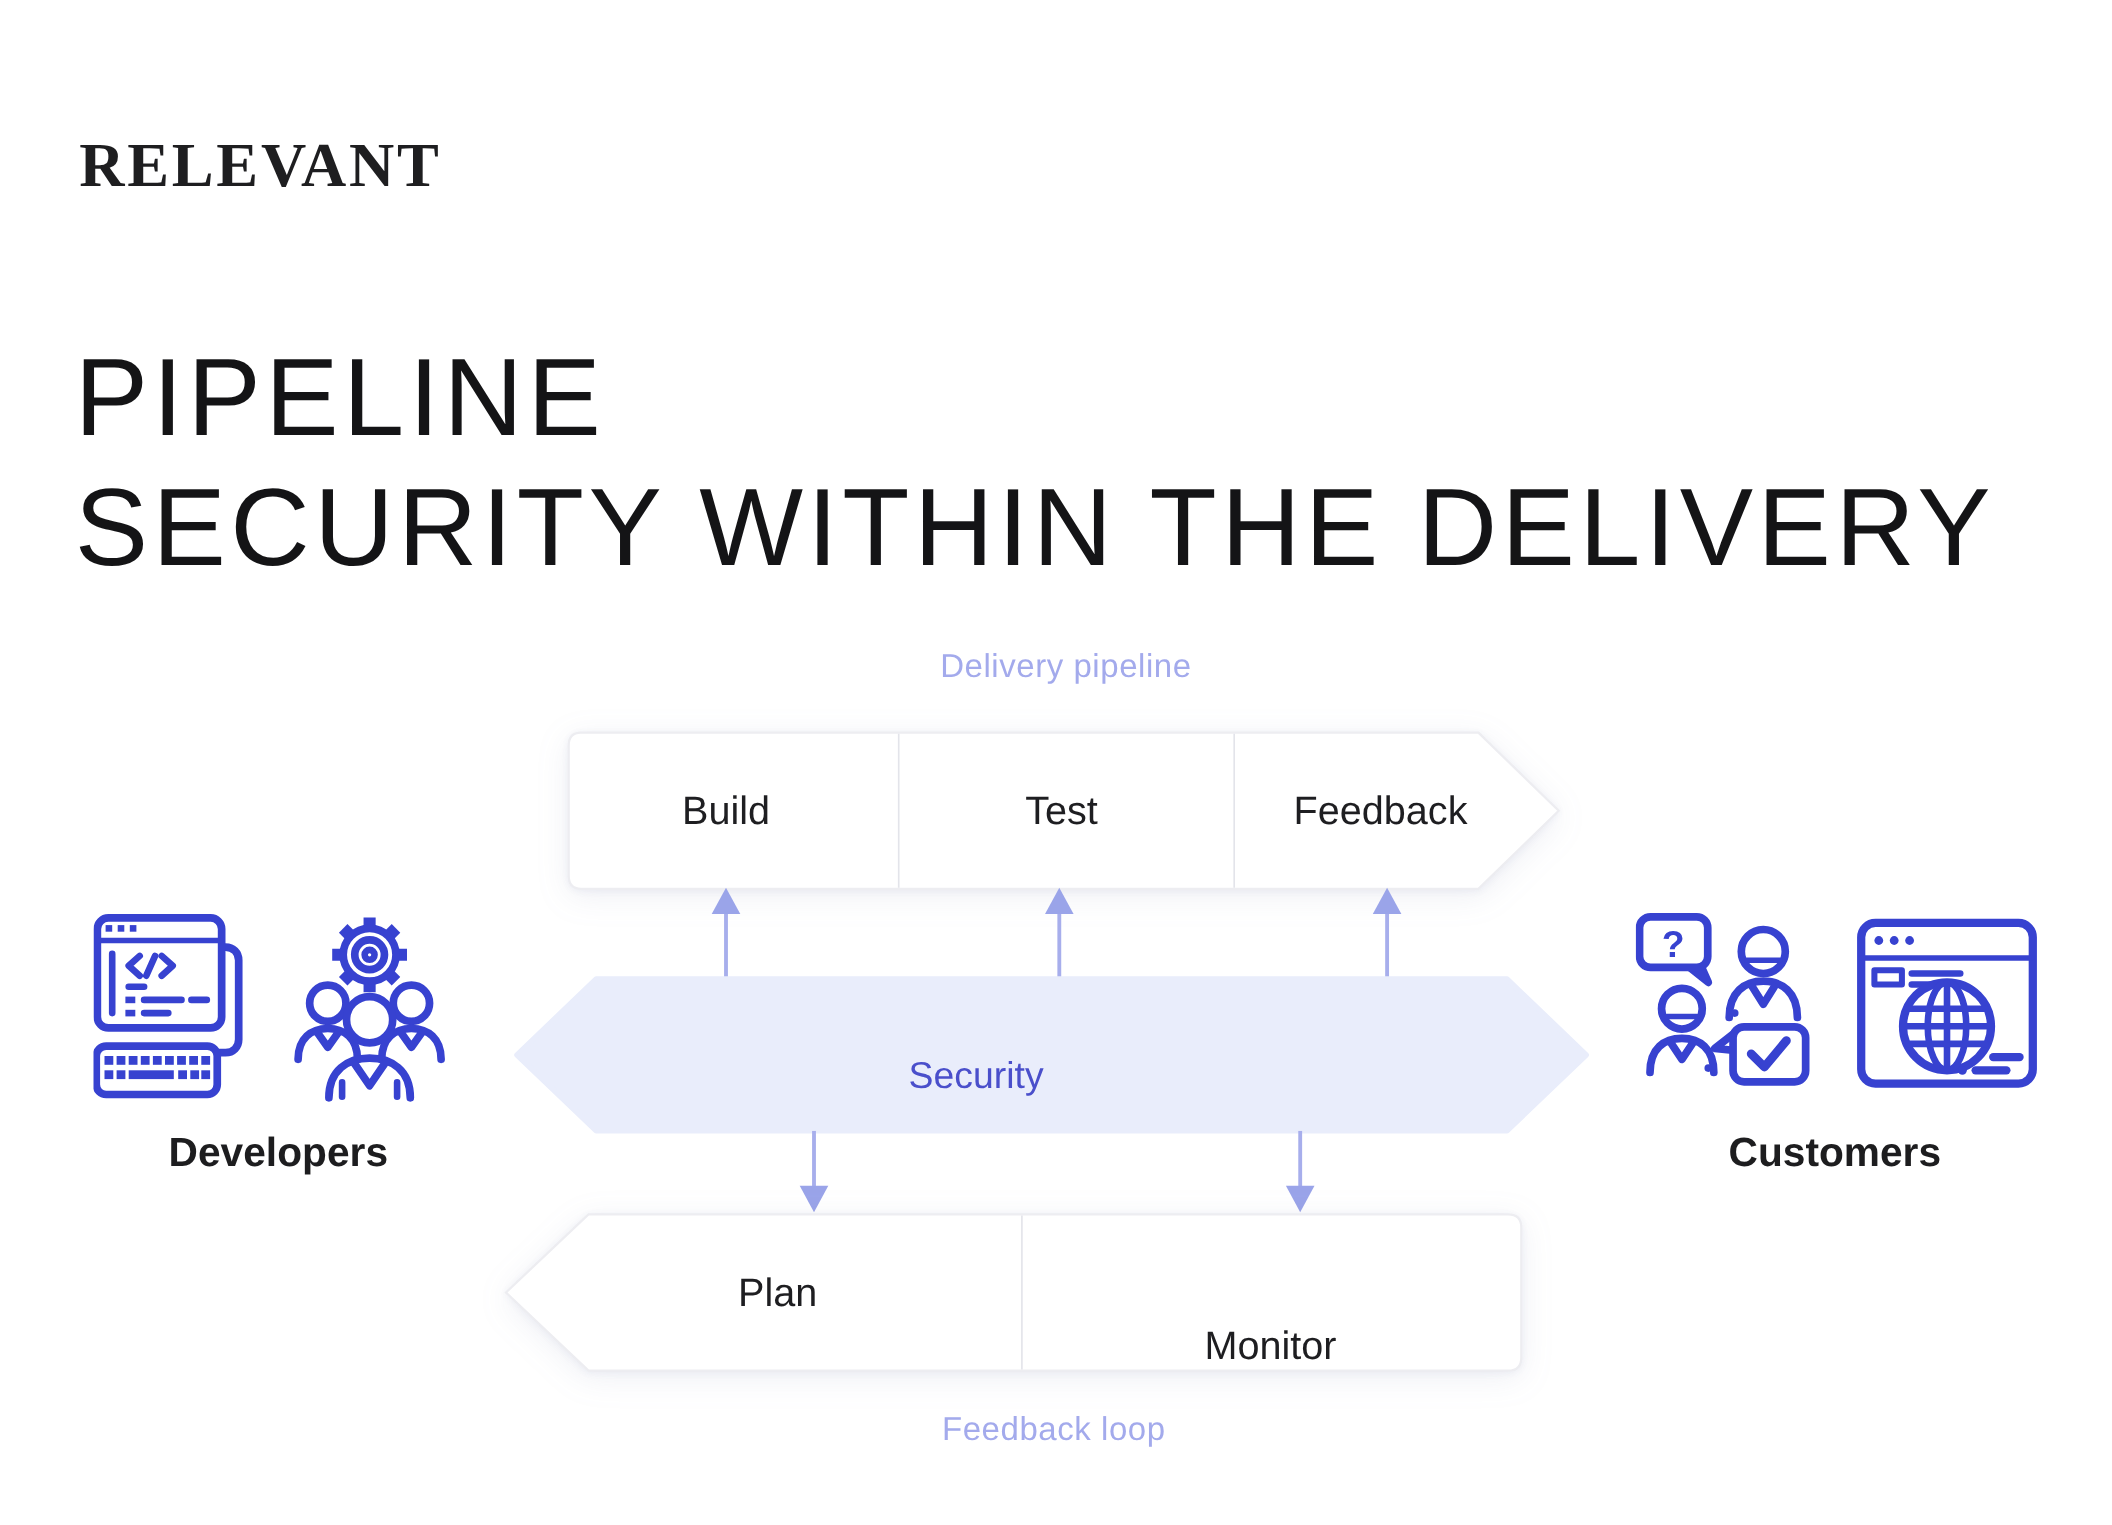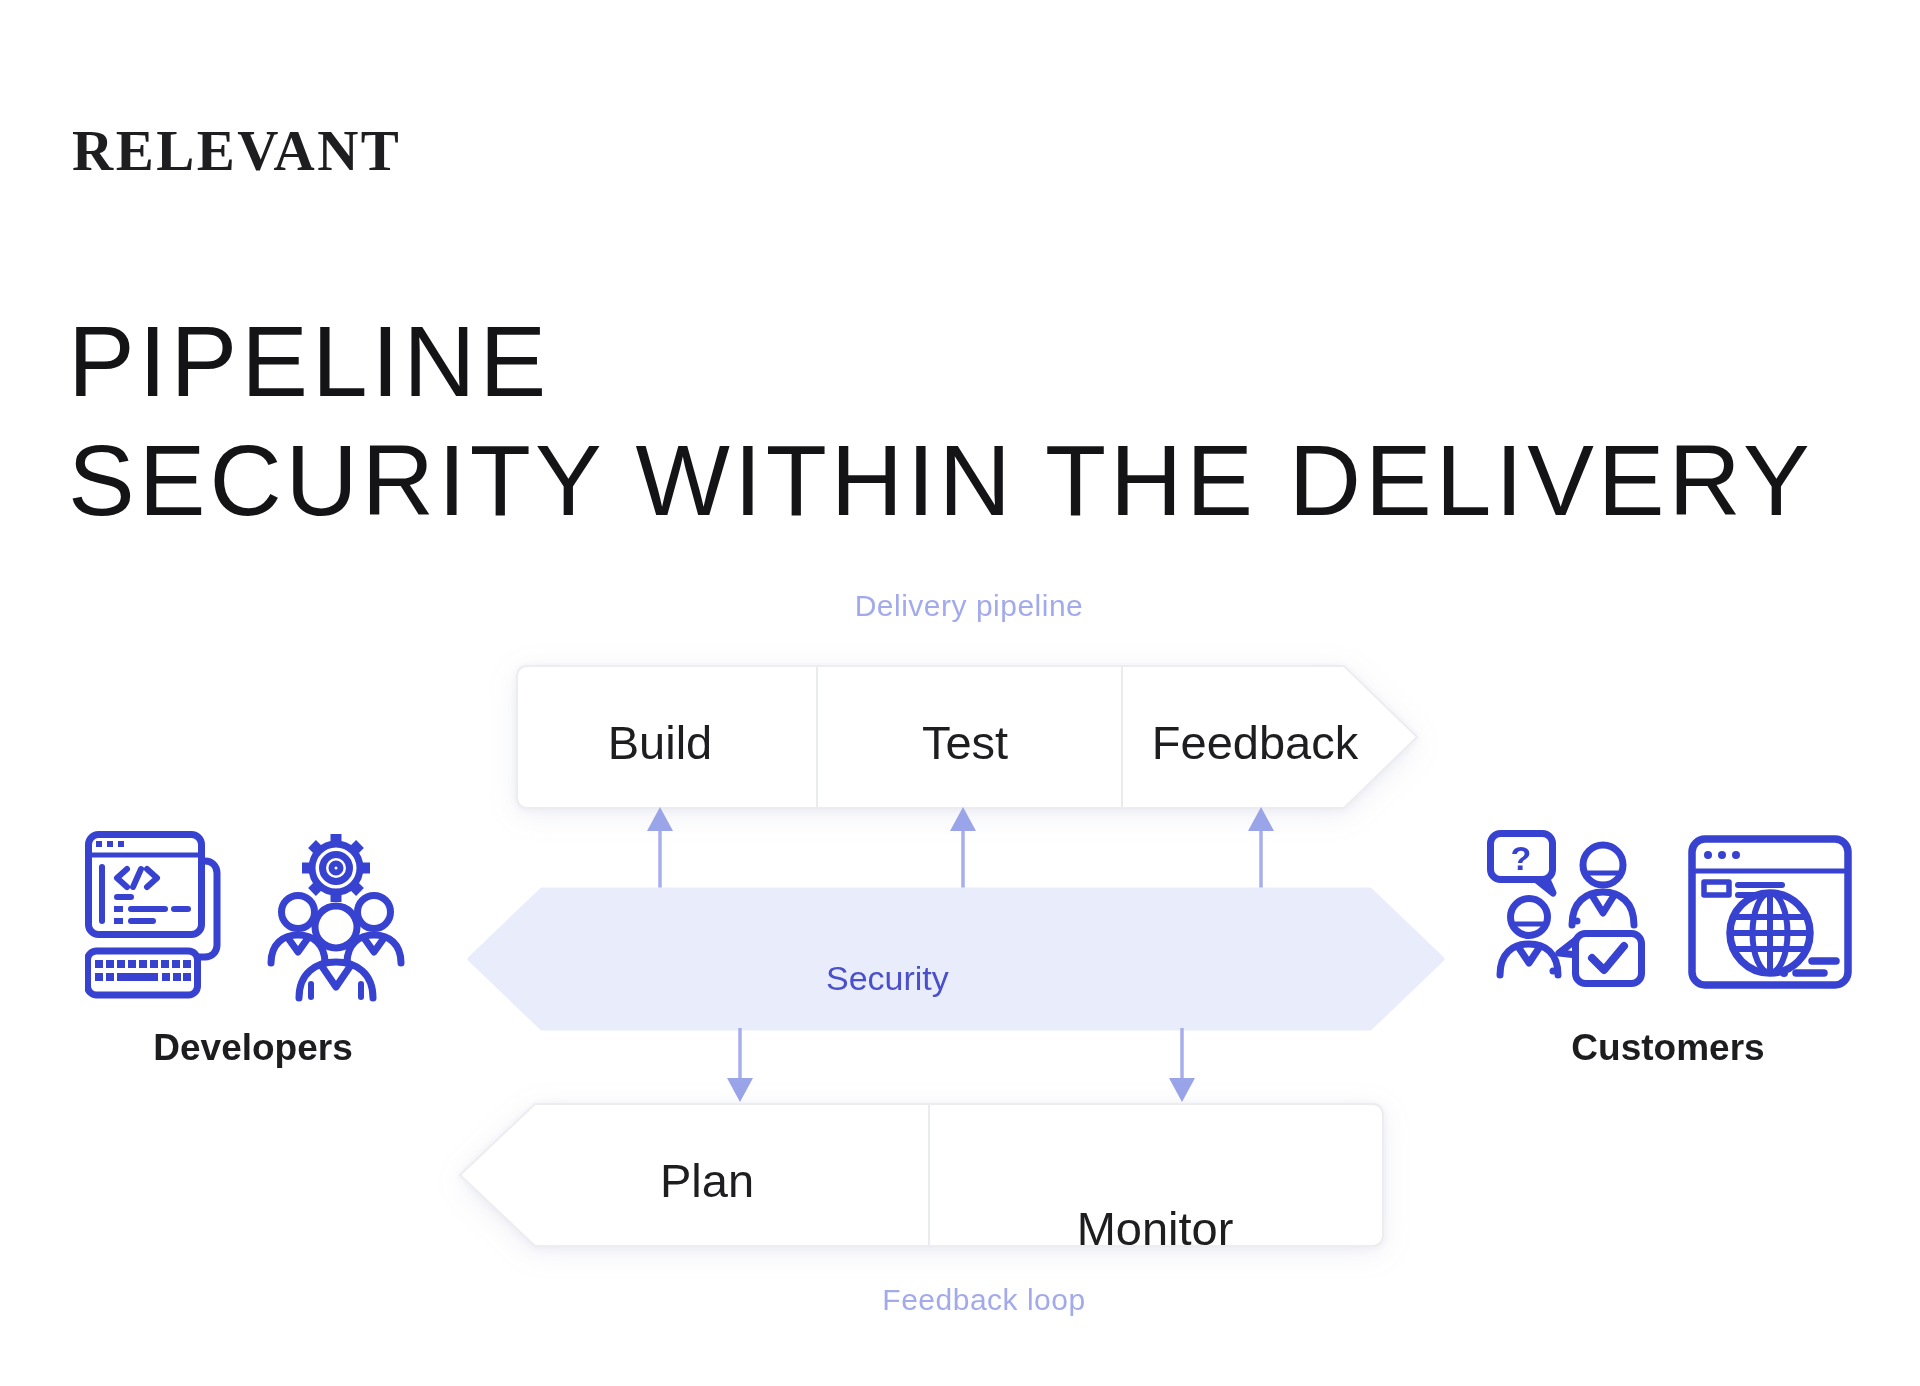--- a/index.html
+++ b/index.html
@@ -16,28 +16,28 @@
   .title {
     position:absolute; left:68px; top:302px;
     font-size:100px; font-weight:400; letter-spacing:4px;
     color:#141416; line-height:1.19; white-space:nowrap;
   }
   .flow-label {
     position:absolute; width:600px; text-align:center;
     font-size:30px; letter-spacing:0.5px; color:#a3aaec; line-height:1;
   }
   .flow-label.top { left:669px; top:591px; }
-  .flow-label.bottom { left:684px; top:1285px; }
+  .flow-label.bottom { left:658px; top:1285px; }
   .bar-svg { position:absolute; filter:drop-shadow(0 6px 14px rgba(100,110,160,.10)) drop-shadow(0 1px 3px rgba(100,110,160,.08)); }
   .bar-svg.top-bar { left:514px; top:663px; }
   .bar-svg.security-bar { left:466px; top:887px; filter:none; }
   .bar-svg.bottom-bar { left:456px; top:1101px; }
   .stage-label {
     position:absolute; width:260px; text-align:center;
-    font-size:47px; font-weight:400; color:#1e1e21; line-height:1; white-space:nowrap;
+    font-size:36px; font-weight:400; color:#1e1e21; line-height:1; white-space:nowrap;
   }
   .security-text {
     position:absolute; left:826px; top:961px; width:260px; text-align:left;
     font-size:34px; color:#4a4fcb; line-height:1;
   }
   .arrow { position:absolute; }
   .actor-label {
     position:absolute; width:300px; text-align:center;
     font-size:37px; font-weight:700; color:#1d1d1f; line-height:1;
   }

